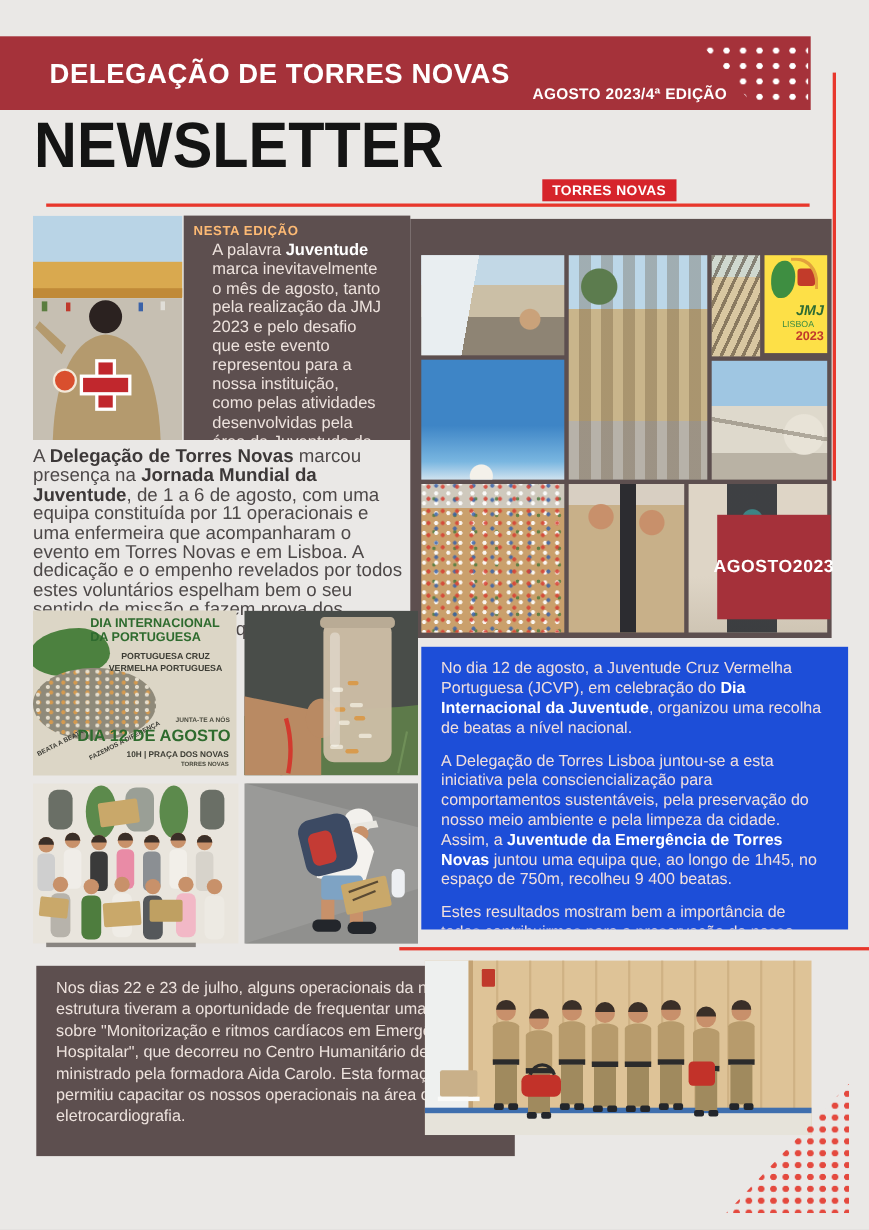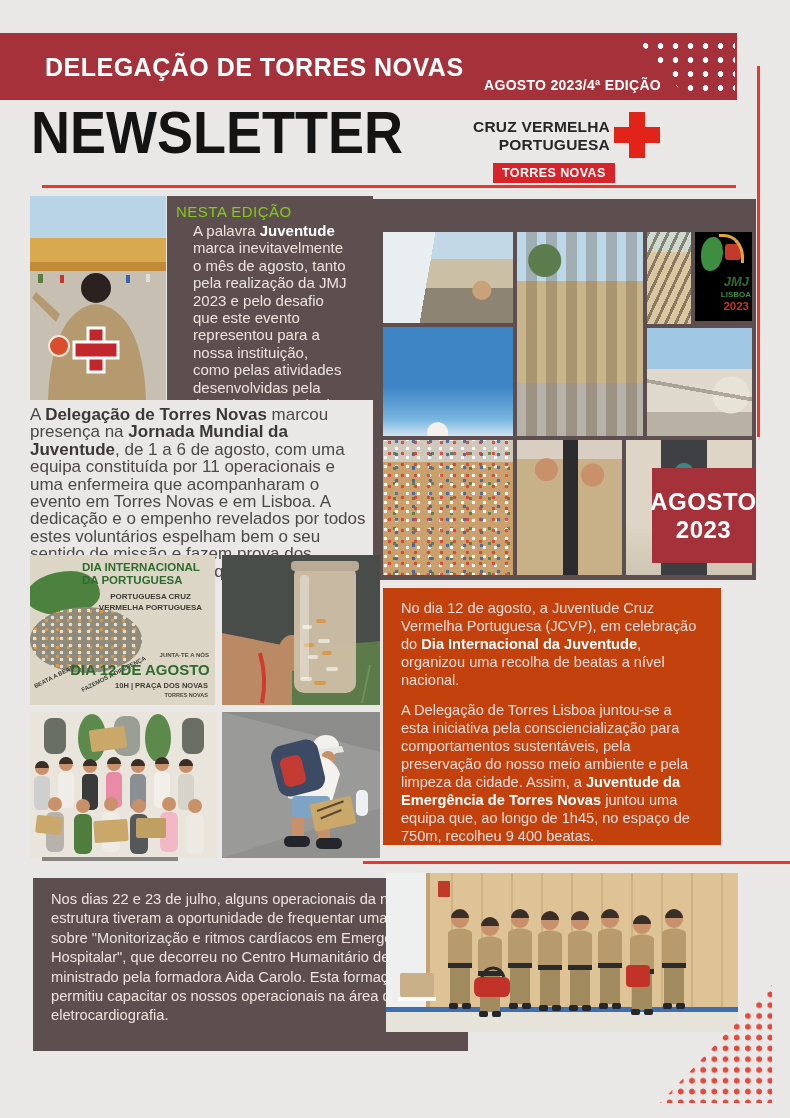--- a/index.html
+++ b/index.html
@@ -22,46 +22,46 @@
   #cvp-logo{left:450px;top:112px;width:210px;height:50px;}
   #org-lines{position:absolute;right:50px;top:6px;width:160px;text-align:right;color:#262626;font-weight:800;font-size:15.5px;line-height:18px;letter-spacing:.2px;}
   #red-cross{position:absolute;right:0;top:0;width:46px;height:46px;}
   #red-cross .v{position:absolute;left:15px;top:0;width:16px;height:46px;background:#E2231A;}
   #red-cross .h{position:absolute;left:0;top:15px;width:46px;height:16px;background:#E2231A;}
   #tn-badge{left:493px;top:163px;background:#D6242B;color:#fff;font-size:12.5px;font-weight:800;padding:3px 9px;letter-spacing:.4px;}
   #header-underline{left:42px;top:185px;width:694px;height:3px;background:#E8372C;}
 
   
   #nesta-box{left:167px;top:196px;width:206px;height:204px;background:#5D4F4F;color:#EDE2DD;overflow:hidden;}
-  #nesta-heading{margin:7px 9px 2px 9px;color:#84cc16;font-size:15px;font-weight:400;letter-spacing:.5px;}
+  #nesta-heading{margin:7px 9px 2px 9px;color:#fdba74;font-size:12px;font-weight:700;letter-spacing:.5px;}
   #nesta-body{margin:2px 26px;font-size:15px;line-height:17.4px;}
   #nesta-box .seg-b{color:#fff;}
 
   #intro-par{left:30px;top:406px;width:342px;color:#4D4848;font-size:17px;line-height:17.4px;}
   #intro-par .seg-b{color:#3C3838;}
 
   
   #collage-box{left:373px;top:199px;width:383px;height:381px;background:#5D4F4F;}
   .c1{left:10px;top:33px;width:130px;height:91px;background:
       radial-gradient(circle at 76% 64%,#caa27a 9px,rgba(0,0,0,0) 10px),
       linear-gradient(100deg,#e9eef1 0 36%,rgba(0,0,0,0) 36%),
       linear-gradient(180deg,#c2d8e6 0 30%,#cbbfa6 30% 62%,#8e8474 62% 100%);}
   .c2{left:144px;top:33px;width:126px;height:204px;background:
       radial-gradient(circle at 22% 14%,#5c7c4e 16px,rgba(0,0,0,0) 17px),
       repeating-linear-gradient(90deg,rgba(0,0,0,0) 0 9px,rgba(88,66,38,.28) 9px 20px),
       linear-gradient(180deg,#bcd7e8 0 24%,#c9b58b 24% 74%,#b7b2a9 74% 100%);}
   .c3{left:274px;top:33px;width:44px;height:92px;background:
       repeating-linear-gradient(115deg,rgba(60,45,30,.5) 0 3px,rgba(0,0,0,0) 3px 9px),
       linear-gradient(180deg,#cfd8cf 0 22%,#d9c7a1 22% 100%);}
-  .c4{left:322px;top:33px;width:57px;height:89px;background:#000000;}
+  .c4{left:322px;top:33px;width:57px;height:89px;background:#fde047;}
   .c4 .blob{position:absolute;left:6px;top:5px;width:22px;height:34px;background:#3E8E41;border-radius:58% 42% 60% 40%/55% 45% 60% 40%;}
   .c4 .sq{position:absolute;left:30px;top:12px;width:16px;height:16px;background:#C23B2A;border-radius:3px;}
   .c4 .arc{position:absolute;left:24px;top:2px;width:22px;height:26px;border:3px solid #E2A23C;border-left:none;border-bottom:none;border-radius:0 80% 0 0;}
   .jmj-l1{position:absolute;right:3px;top:42px;color:#2E6B33;font-size:13px;font-weight:800;font-style:italic;}
-  .jmj-l2{position:absolute;right:1px;top:58px;color:#3D8C42;font-size:8px;font-weight:700;}
+  .jmj-l2{position:absolute;right:12px;top:58px;color:#3D8C42;font-size:8px;font-weight:400;}
   .jmj-l3{position:absolute;right:3px;top:68px;color:#C0392B;font-size:11.5px;font-weight:800;}
   .c5{left:10px;top:128px;width:130px;height:109px;background:
       radial-gradient(circle at 42% 97%,#f4f1ea 10px,rgba(0,0,0,0) 11px),
       linear-gradient(180deg,#3e85c6 0 55%,#79b6e0 85%,#cfe2ef 100%);}
   .c6{left:274px;top:129px;width:105px;height:108px;background:
       linear-gradient(190deg,rgba(0,0,0,0) 0 55%,rgba(70,60,45,.35) 55% 58%,rgba(0,0,0,0) 58%),
       radial-gradient(circle at 80% 62%,#e8e3d7 18px,rgba(0,0,0,0) 19px),
       linear-gradient(180deg,#9fc6e2 0 38%,#ded9cc 38% 78%,#b9b2a4 78% 100%);}
   .c7{left:10px;top:241px;width:130px;height:135px;background:
       radial-gradient(circle,rgba(214,62,50,.85) 1.6px,rgba(0,0,0,0) 2.1px),
@@ -74,25 +74,25 @@
   .c8{left:144px;top:241px;width:105px;height:135px;background:
       radial-gradient(circle at 28% 22%,#c8906b 11px,rgba(0,0,0,0) 12px),
       radial-gradient(circle at 72% 26%,#c8906b 11px,rgba(0,0,0,0) 12px),
       linear-gradient(90deg,rgba(0,0,0,0) 0 44%,#2c2c30 44% 58%,rgba(0,0,0,0) 58%),
       linear-gradient(180deg,#d8cfc2 0 14%,#c8b089 14% 100%);}
   .c9{left:253px;top:241px;width:126px;height:135px;background:
       radial-gradient(circle at 46% 24%,rgba(60,150,150,.8) 9px,rgba(0,0,0,0) 10px),
       linear-gradient(90deg,rgba(0,0,0,0) 0 28%,rgba(34,38,44,.85) 28% 64%,rgba(0,0,0,0) 64%),
       linear-gradient(180deg,#ded5c6 0 62%,#cfc5b4 100%);}
   #agosto-box{left:652px;top:468px;width:103px;height:95px;background:#A5313A;color:#fff;
-      display:flex;flex-direction:column;align-items:center;justify-content:center;
-      font-size:24px;font-weight:700;line-height:28px;letter-spacing:.5px;}
-
-  
-  #redbox{left:383px;top:588px;width:338px;height:257px;background:#c2410c;color:#F0DFDD;overflow:hidden;}
+      display:flex;flex-direction:row;align-items:center;justify-content:center;
+      font-size:16px;font-weight:700;line-height:28px;letter-spacing:.5px;}
+
+  
+  #redbox{left:383px;top:588px;width:388px;height:257px;background:#1d4ed8;color:#F0DFDD;overflow:hidden;}
   #redbox p{margin:0 0 12px 0;padding:0 18px;font-size:14.6px;line-height:18px;}
   #redbox p:first-child{margin-top:11px;}
   #redbox .seg-b{color:#fff;}
 
   
   #poster{left:30px;top:555px;width:185px;height:150px;background:#DCD6C6;}
   #poster .map{position:absolute;left:-4px;top:16px;width:74px;height:44px;background:#3F7A33;
       border-radius:62% 38% 55% 45%/60% 52% 48% 40%;opacity:.92;}
   #poster .pile{position:absolute;left:0px;top:52px;width:112px;height:66px;background:
       radial-gradient(circle,rgba(233,226,210,.95) 1.6px,rgba(0,0,0,0) 2.1px),
@@ -124,30 +124,20 @@
 <div id="page">
 
   <div id="header-bar" class="abs">
     <div id="header-title">DELEGAÇÃO DE TORRES NOVAS</div>
     <div id="header-edition">AGOSTO 2023/4ª EDIÇÃO</div>
     <div id="header-dots"></div>
   </div>
   <div id="vline" class="abs"></div>
 
   <div id="newsletter-title" class="abs">NEWSLETTER</div>
-  <div id="cvp-logo" class="abs">
-    <div id="org-lines">
-      <div>CRUZ VERMELHA</div>
-      <div>PORTUGUESA</div>
-    </div>
-    <div id="red-cross">
-        <div class="v"></div>
-        <div class="h"></div>
-      </div>
-  </div>
   <div id="tn-badge" class="abs">TORRES NOVAS</div>
   <div id="header-underline" class="abs"></div>
 
   <div class="photo" style="left:30px;top:196px;width:136px;height:204px;">
     <svg width="136" height="204" viewBox="0 0 136 204" xmlns="http://www.w3.org/2000/svg">
       <rect width="136" height="70" fill="#B9D4E6"></rect>
       <rect y="42" width="136" height="32" fill="#D9A94F"></rect>
       <rect y="66" width="136" height="9" fill="#C08A38"></rect>
       <rect y="75" width="136" height="129" fill="#C6BFB2"></rect>
       <rect x="8" y="78" width="5" height="9" fill="#5a7d3f"></rect>

